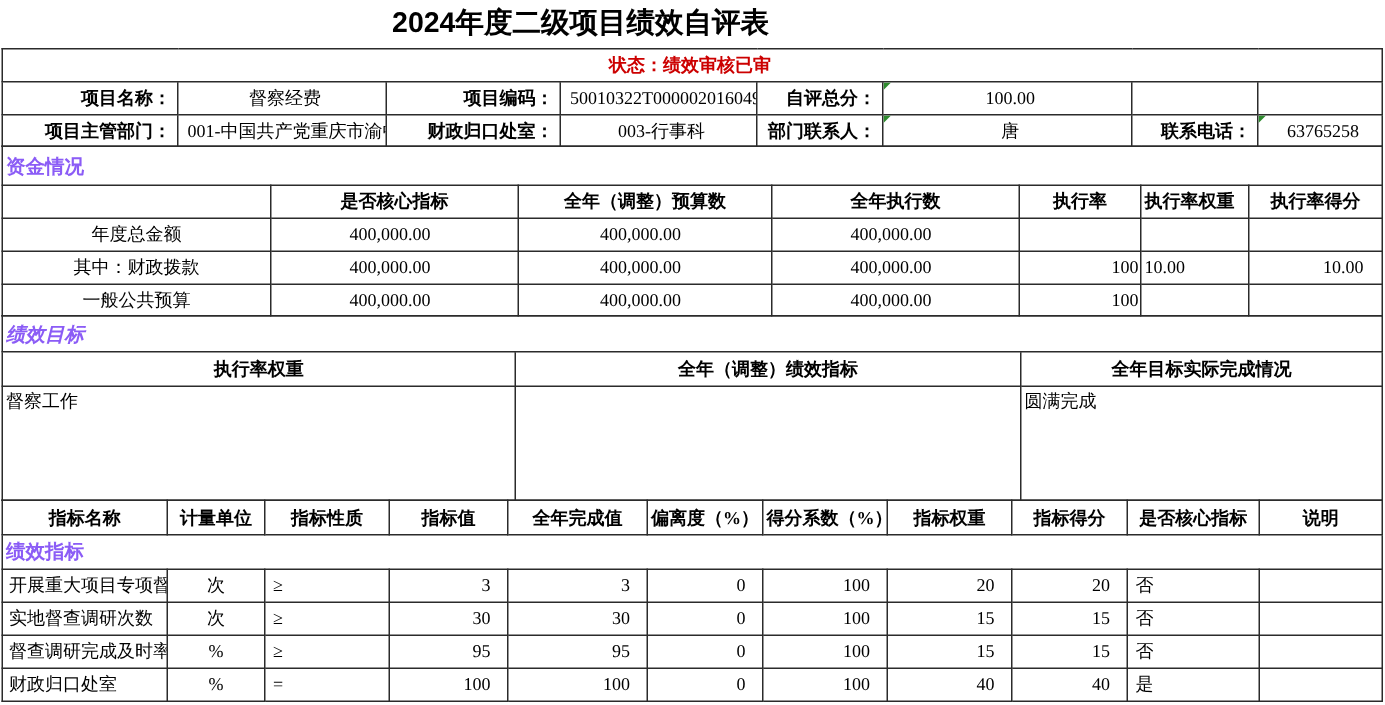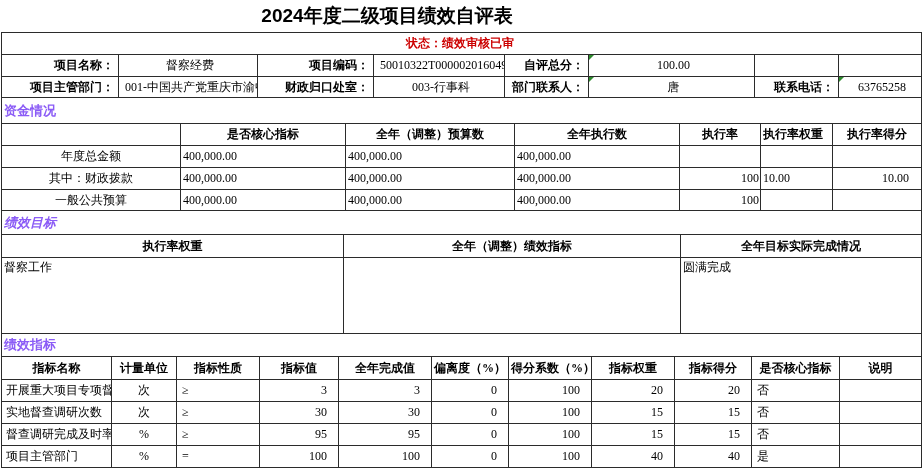--- a/index.html
+++ b/index.html
@@ -21,21 +21,21 @@
   td.val{text-align:center;padding-left:6px;position:relative;}
   .corner{position:absolute;left:0;top:0;width:0;height:0;
      border-top:5px solid #2e8b2e;border-right:5px solid transparent;}
   
   td.section{font-family:"Liberation Sans","DejaVu Sans",sans-serif;
      color:#8b5cf6;font-weight:bold;text-align:left;font-size:13px;}
   
   td.hdr{font-weight:bold;text-align:center;}
   
   td.rowlbl{text-align:center;padding-left:2px;}
-  td.money{text-align:left;padding-right:8px;margin-top:16px;}
+  td.money{text-align:center;padding-right:8px;margin-top:16px;}
   td.rate{text-align:right;padding-right:1px;}
   td.wt{text-align:left;padding-left:2px;}
   td.scr{text-align:right;padding-right:12px;}
   
   td.goalcell{vertical-align:top;text-align:left;padding:1px 2px;height:73px;}
   
   td.iname{text-align:left;padding-left:4px;}
   td.unit{text-align:center;}
   td.nature{text-align:left;padding-left:5px;}
   td.num{text-align:right;padding-right:11px;}
@@ -173,35 +173,35 @@
       <col style="width:93px">
         <col style="width:77px">
         <col style="width:83px">
         <col style="width:83px">
       <col style="width:77px">
         <col style="width:88px">
         <col style="width:82px">
     </colgroup>
     <tbody>
         <tr class="h23">
-      <td colspan="11" class="section">绩效指标</td>
-    </tr>
-    <tr class="h23">
       <td class="hdr">指标名称</td>
       <td class="hdr">计量单位</td>
       <td class="hdr">指标性质</td>
       <td class="hdr">指标值</td>
       <td class="hdr">全年完成值</td>
       <td class="hdr">偏离度（%）</td>
       <td class="hdr">得分系数（%）</td>
       <td class="hdr">指标权重</td>
       <td class="hdr">指标得分</td>
       <td class="hdr">是否核心指标</td>
       <td class="hdr">说明</td>
     </tr>
+    <tr class="h23">
+      <td colspan="11" class="section">绩效指标</td>
+    </tr>
     <tr class="h22">
       <td class="iname">开展重大项目专项督查</td>
       <td class="unit">次</td>
       <td class="nature">≥</td>
       <td class="num">3</td>
       <td class="num">3</td>
       <td class="num">0</td>
       <td class="num">100</td>
       <td class="num">20</td>
       <td class="num">20</td>
@@ -228,21 +228,21 @@
       <td class="num">95</td>
       <td class="num">95</td>
       <td class="num">0</td>
       <td class="num">100</td>
       <td class="num">15</td>
       <td class="num">15</td>
       <td class="core">否</td>
       <td></td>
     </tr>
     <tr class="h22">
-      <td class="iname">项目主管部门</td>
+      <td class="iname">财政归口处室</td>
       <td class="unit">%</td>
       <td class="nature">=</td>
       <td class="num">100</td>
       <td class="num">100</td>
       <td class="num">0</td>
       <td class="num">100</td>
       <td class="num">40</td>
       <td class="num">40</td>
       <td class="core">是</td>
       <td></td>

